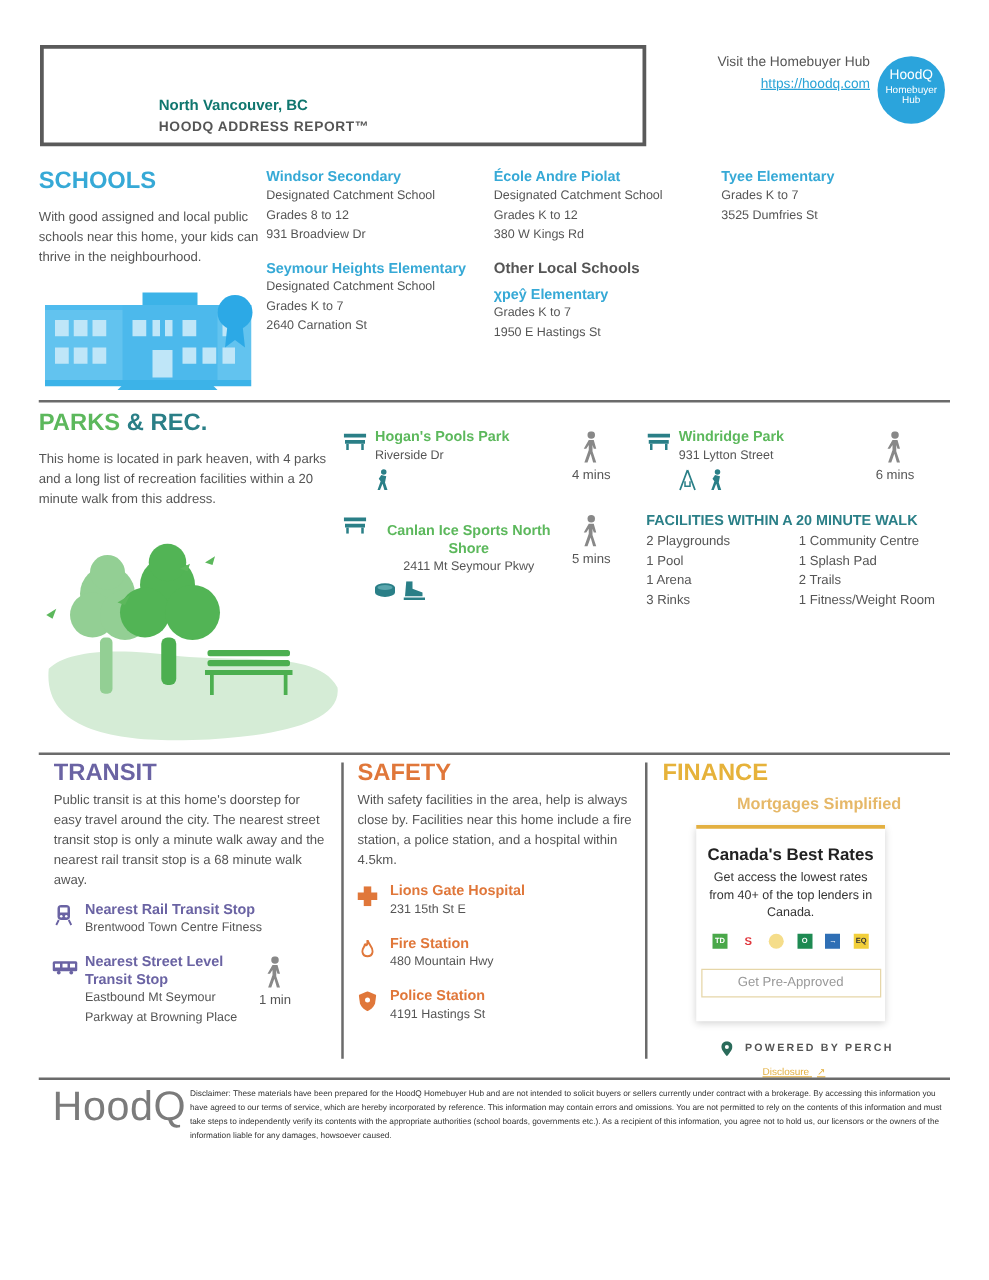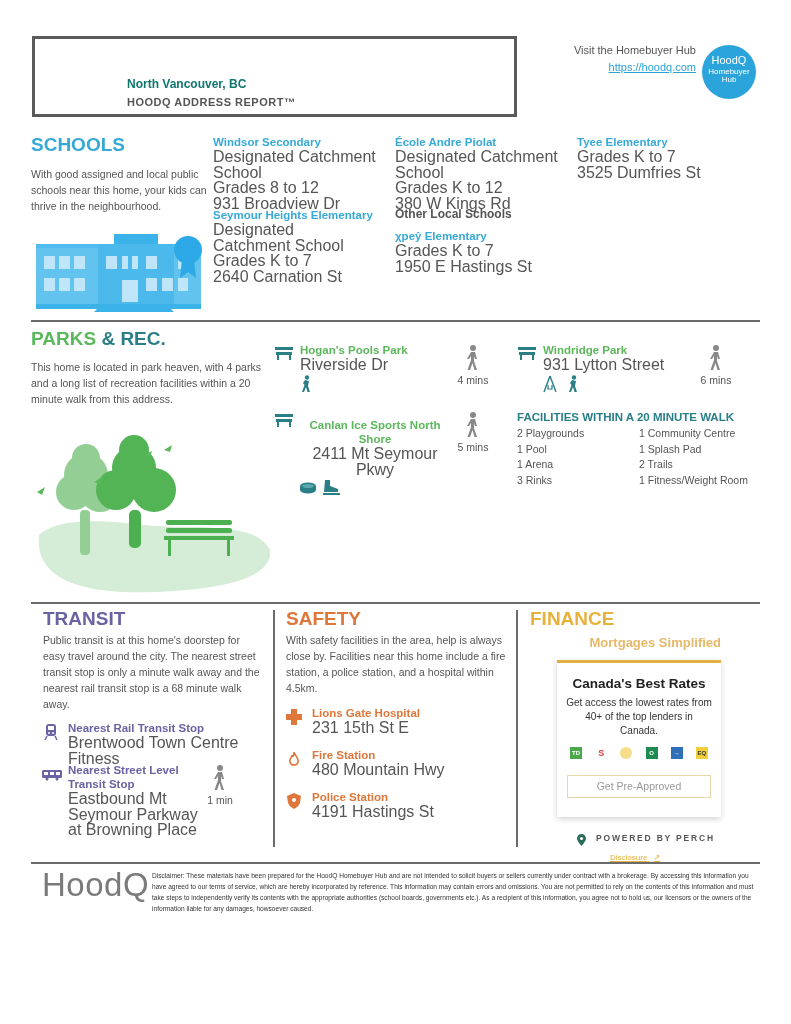--- a/index.html
+++ b/index.html
@@ -14,42 +14,42 @@
   .addr-report { left: 92px; top: 57px; font-size: 11px; color: #555; font-weight: bold; letter-spacing: 0.5px; }
   .hub-text { left: 560px; top: 44px; width: 136px; text-align: right; font-size: 11px; color: #555; }
   .hub-link { left: 560px; top: 61px; width: 136px; text-align: right; font-size: 11px; color: #29a3d6; text-decoration: underline; cursor: pointer; }
   .hub-badge { left: 702px; top: 45px; width: 54px; height: 54px; border-radius: 50%; background: #2ba4dc; color: #fff; text-align: center; font-size: 8px; line-height: 1.05; padding-top: 10px; }
   .hub-badge .big { font-size: 11px; display:block; margin-bottom:1px; }
 
   
   .sec-title { font-weight: bold; font-size: 19px; letter-spacing: 0; }
   .body-text { font-size: 10.5px; line-height: 16px; color: #555; }
   .item-name { font-weight: bold; font-size: 11.5px; line-height: 14px; }
-  .item-line { font-size: 16px; line-height: 15.5px; color: #555; }
+  .item-line { font-size: 10px; line-height: 15.5px; color: #555; }
   .hr { height: 2px; background: #6b6b6b; }
 
   
   .school-col { position: absolute; width: 180px; }
   .blue { color: #36a9d6; }
   .green { color: #5cb85c; }
   .teal { color: #2a7f87; }
   .purple { color: #6a63a3; }
   .orange { color: #e0773a; }
   .gold { color: #e6b23a; }
 
   .walk { text-align: center; font-size: 10.5px; color: #555; width: 50px; }
   .walk svg { display:block; margin: 0 auto 3px; }
 
   .fac-grid { display: grid; grid-template-columns: 122px 130px; row-gap: 0; }
   .fac-grid div { font-size: 10.5px; line-height: 15.5px; color: #555; }
 
   .vline { width: 2px; background: #6b6b6b; }
 
   
-  .card { left: 557px; top: 660px; width: 164px; height: 157px; background: #fff; border-top: 3px solid #e3b041; box-shadow: 0 2px 6px rgba(0,0,0,0.18); text-align: center; }
+  .card { left: 557px; top: 660px; width: 151px; height: 157px; background: #fff; border-top: 3px solid #e3b041; box-shadow: 0 2px 6px rgba(0,0,0,0.18); text-align: center; }
   .card-title { margin-top: 13px; font-size: 13.5px; font-weight: bold; color: #222; }
   .card-text { margin-top: 5px; font-size: 10px; line-height: 14px; color: #333; padding: 0 8px; }
   .logos { display: flex; justify-content: space-between; margin: 9px 13px 0; }
   .logo { width: 12px; height: 12px; font-size: 6px; font-weight: bold; color: #fff; line-height: 12px; text-align: center; }
   .preapp { margin: 16px auto 0; width: 144px; height: 23px; border: 1px solid #e6d6a8; font-size: 10.5px; color: #999; line-height: 21px; cursor: pointer; }
   .perch { left: 577px; top: 833px; font-size: 8.5px; letter-spacing: 1.8px; color: #555; font-weight: bold; }
   .disclosure { left: 610px; top: 853px; font-size: 8px; color: #e3b041; text-decoration: underline; }
 
   .footer-logo { left: 42px; top: 866px; font-size: 33px; color: #7b7b7b; letter-spacing: 0.5px; }
   .disclaimer { left: 152px; top: 870px; width: 610px; font-size: 6.6px; line-height: 11px; color: #333; font-family: "Liberation Sans Narrow", "Liberation Sans", sans-serif; }

